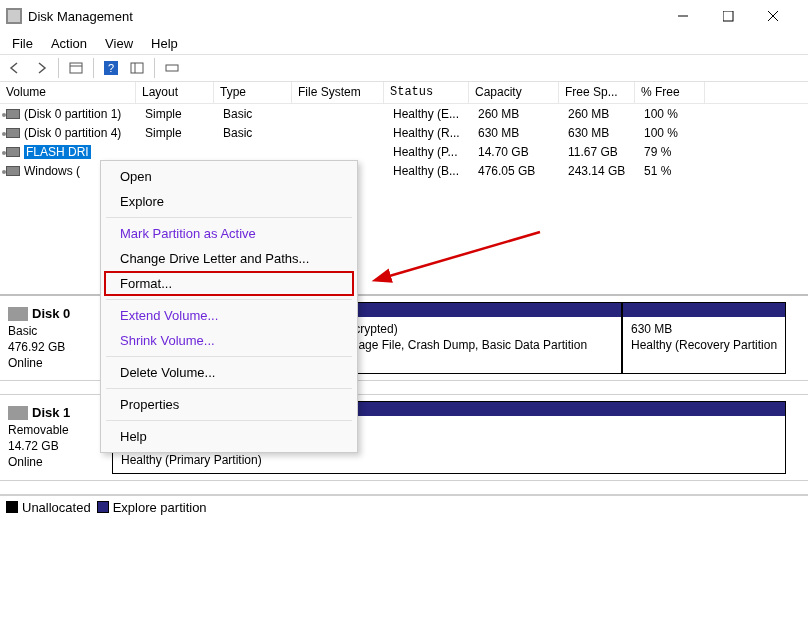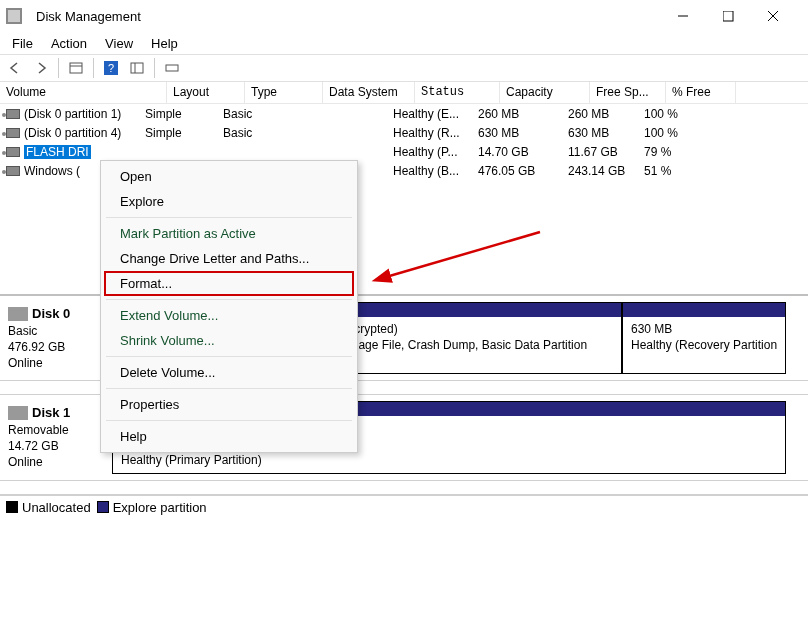--- a/index.html
+++ b/index.html
@@ -1,18 +1,18 @@
 <!DOCTYPE html>
 <html><head>
 <meta charset="utf-8">
 <style>
   * { box-sizing: border-box; margin: 0; padding: 0; }
   body { font-family: "Segoe UI", Tahoma, sans-serif; font-size: 12px; background: #fff; width: 808px; height: 637px; overflow: hidden; }
   .window { width: 808px; height: 637px; background:#fff; position:relative; }
-  .titlebar { height: 32px; display:flex; align-items:center; padding:0 12px 0 6px;gap:8px; }
+  .titlebar { height: 32px; display:flex; align-items:center; padding:0 12px 0 6px; }
   .titlebar .ticon { width:16px; height:16px; margin-right:6px; background:#888; position:relative; }
   .titlebar .ticon::after{content:"";position:absolute;inset:2px;background:#ccc;}
   .title { font-size:13px; }
   .winbtns { margin-left:auto; display:flex; }
   .winbtn { width:45px; height:30px; display:flex; align-items:center; justify-content:center; }
   .winbtn svg { width:11px; height:11px; stroke:#000; fill:none; stroke-width:1;}
   .menubar { height:22px; display:flex; align-items:center; padding-left:4px; gap:2px; }
   .menuitem { padding:2px 8px; font-size:13px; }
   .toolbar { height:28px; border-top:1px solid #e0e0e0; border-bottom:1px solid #e0e0e0; display:flex; align-items:center; padding:0 4px; gap:4px;}
   .tbtn { width:22px; height:22px; display:flex; align-items:center; justify-content:center; border:1px solid transparent;}
@@ -21,21 +21,21 @@
   .listheader { display:flex; height:22px; border-bottom:1px solid #e8e8e8; user-select:none;}
   .col { border-right:1px solid #e8e8e8; padding:3px 6px; font-size:12px; overflow:hidden; white-space:nowrap; text-overflow:ellipsis;}
   .row { display:flex; height:19px; align-items:center;}
   .row .col { border-right:none; padding:1px 6px;}
   .volicon { display:inline-block; width:14px; height:10px; background:#888; border:1px solid #555; margin-right:4px; vertical-align:middle; position:relative;}
   .volicon::before{content:"";position:absolute;left:-5px;top:3px;width:4px;height:4px;background:#888;border-radius:50%;}
   .sel { background:#0078d7; color:#fff;}
   .volumes { height:94px; overflow:hidden; }
   .ctxmenu { position:absolute; left:100px; top:160px; width:258px; background:#f9f9f9; border:1px solid #ccc; box-shadow:3px 3px 6px rgba(0,0,0,0.2); padding:3px; z-index:50;}
   .ctxitem { padding:5px 16px; font-size:13px; color:#000;}
-  .ctxitem.disabled { color:#14532d;}
+  .ctxitem.disabled { color:#6d28d9;}
   .ctxsep { height:1px; background:#e0e0e0; margin:3px 2px;}
   .ctxhl { border:2px solid #cc0000; padding:3px 14px !important; margin:0; }
   .arrow { position:absolute; left:380px; top:222px; z-index:40;}
   .arrow svg { overflow:visible;}
   .diskpane { border-top:2px solid #c0c0c0; }
   .diskrow { display:flex; border-bottom:1px solid #d0d0d0; min-height:74px; align-items:stretch; padding:6px 8px 6px 0; gap:0;}
   .diskrow.spacer{min-height:14px;padding:0;}
   .diskinfo { width:112px; padding:3px 8px; font-size:12px; line-height:1.35;}
   .disklabel{font-weight:bold; font-size:13px;}
   .diskicon{ width:20px; height:14px; background:#999; display:inline-block; margin-right:4px; vertical-align:text-bottom;}
@@ -117,24 +117,24 @@
       </div>
     <div class="sep"></div>
     <div class="tbtn">
         <svg viewBox="0 0 16 16">
           <rect x="2" y="5" width="12" height="6" fill="none" stroke="#555"></rect>
         </svg>
       </div>
   </div>
 
   <div class="listheader" id="listheader">
-      <div class="col" style="width: 167px;">Volume</div>
+      <div class="col" style="width: 136px;">Volume</div>
       <div class="col" style="width: 78px;">Layout</div>
       <div class="col" style="width: 78px;">Type</div>
-      <div class="col" style="width: 92px;">Data System</div>
+      <div class="col" style="width: 92px;">File System</div>
       <div class="col" style="width: 85px; font-family: Liberation Mono, monospace;">Status</div>
       <div class="col" style="width: 90px;">Capacity</div>
       <div class="col" style="width: 76px;">Free Sp...</div>
       <div class="col" style="width: 70px;">% Free</div>
     </div>
   <div class="volumes" id="volrows">
       <div class="row">
         <div class="col" style="width: 139px;"><span class="volicon"></span><span>(Disk 0 partition 1)</span></div>
         <div class="col" style="width: 78px;">Simple</div>
         <div class="col" style="width: 78px;">Basic</div>

